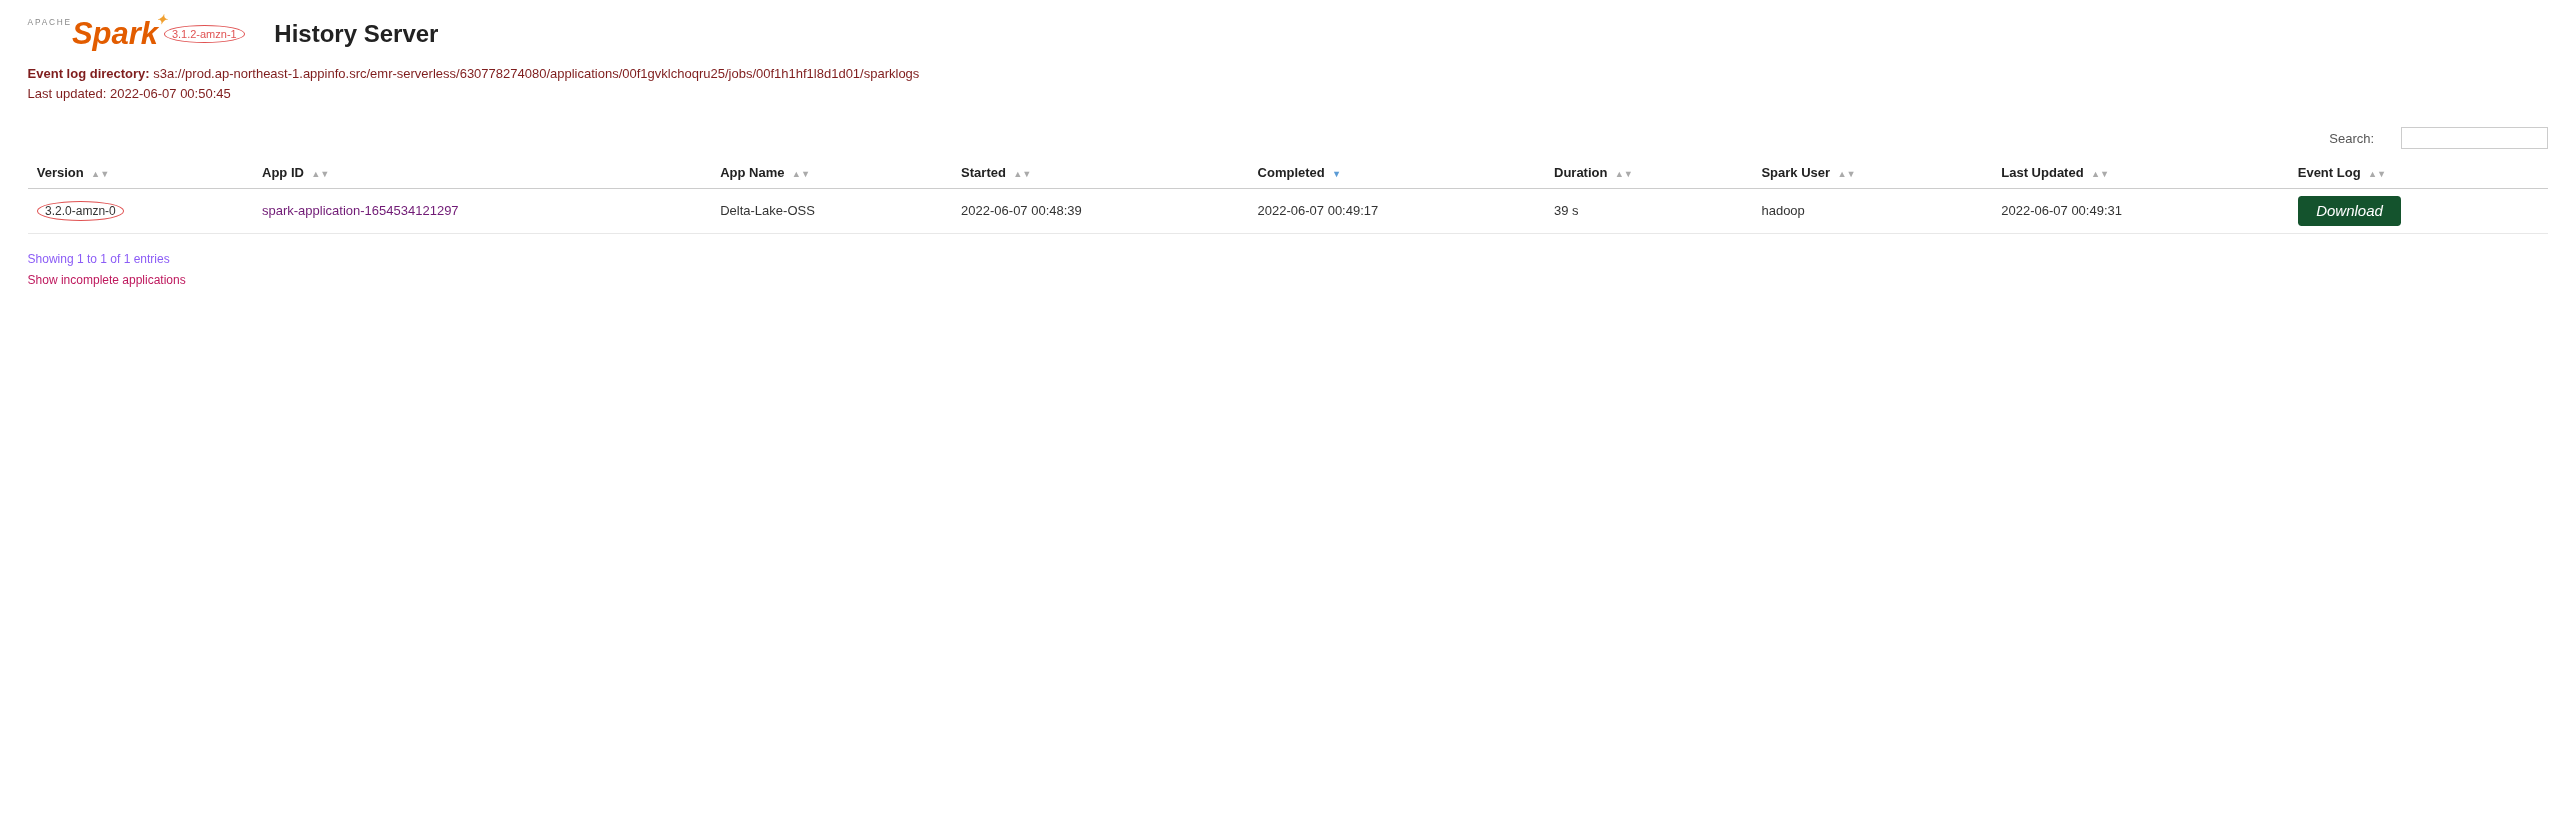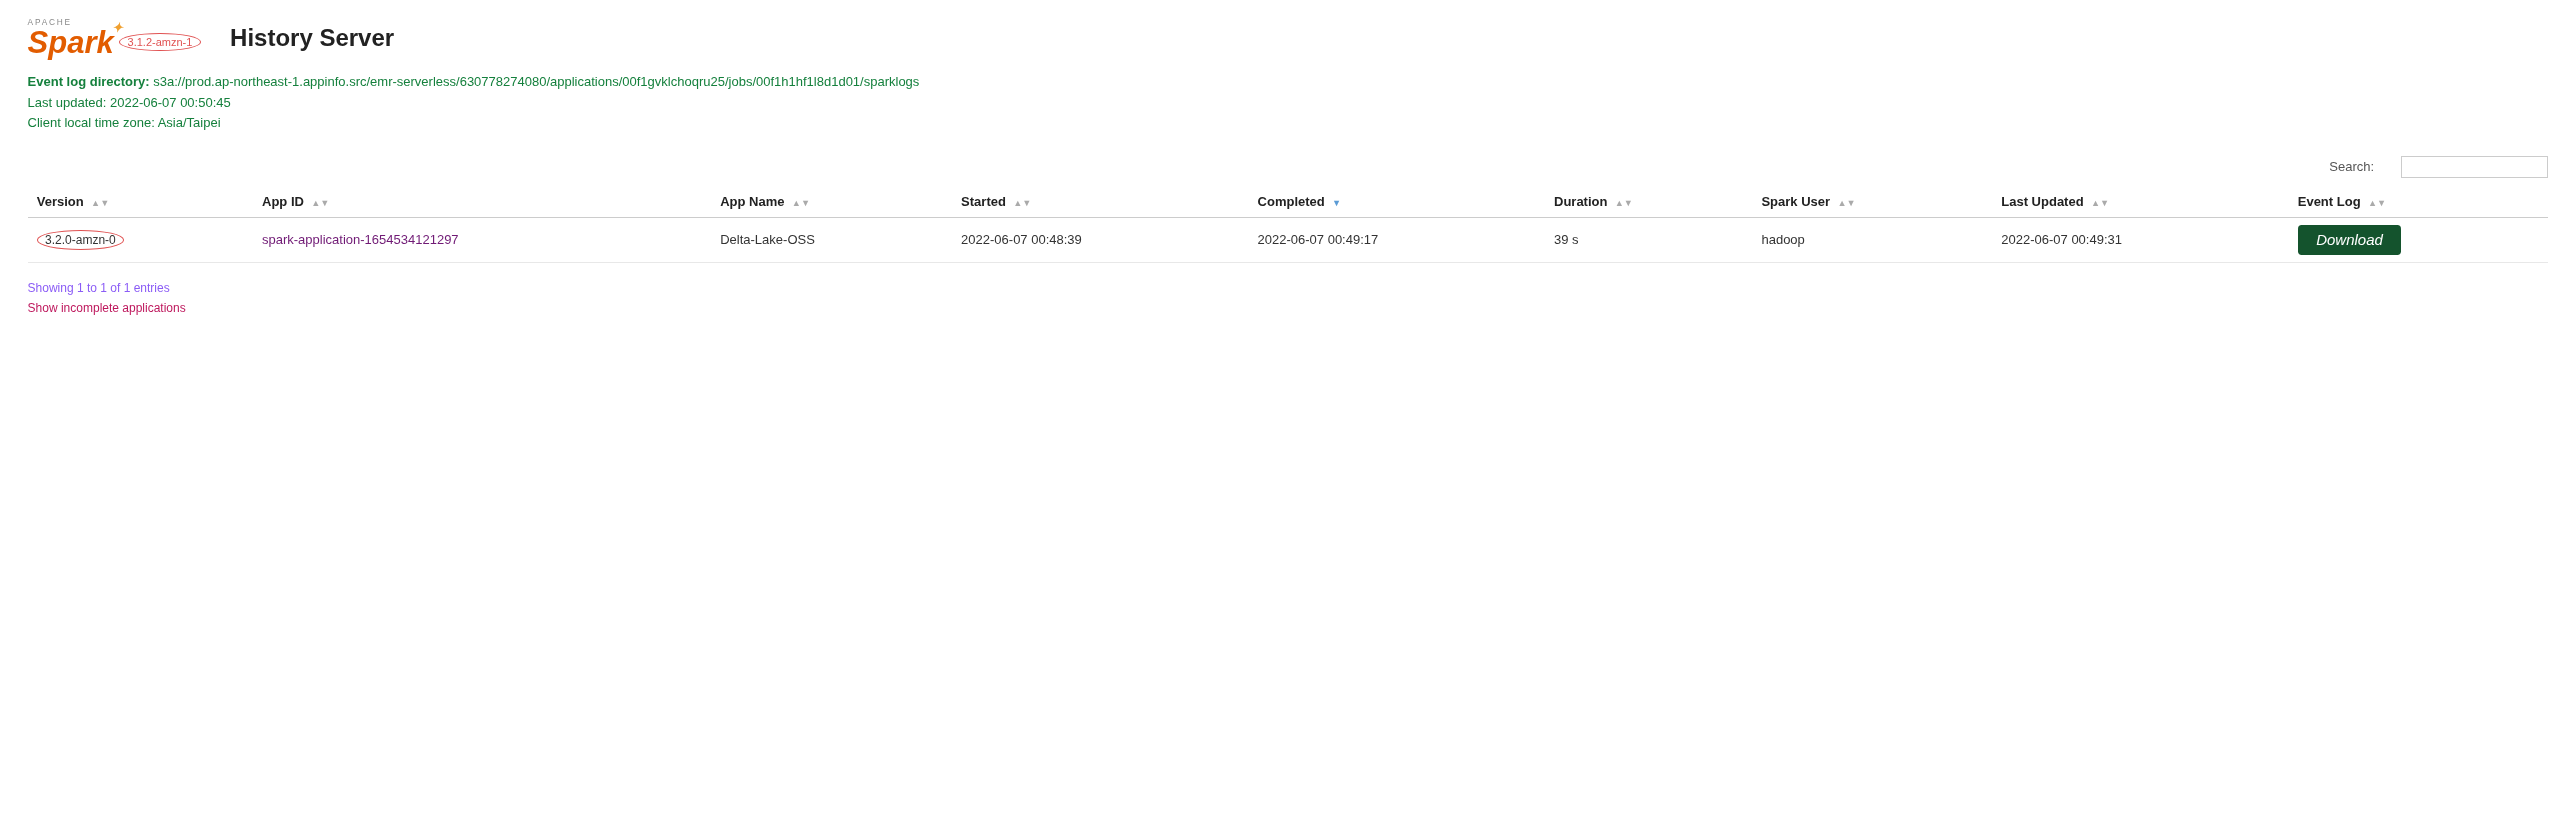--- a/index.html
+++ b/index.html
@@ -35,21 +35,21 @@
       font-weight: bold;
       color: #222;
       margin-left: 9.2px;
     }
     .info-section {
       margin-bottom: 9.2px;
     }
     .info-section p {
       margin-bottom: 5.5px;
       font-size: 13px;
-      color: #15803d;
+      color: #7f1d1d;
     }
     .info-section p strong {
       font-weight: bold;
     }
     .search-bar {
       display: flex;
       justify-content: flex-end;
       align-items: center;
       margin-bottom: 9.2px;
       margin-top: 26px;
@@ -130,21 +130,20 @@
       margin-bottom: 5.5px;
     }
     .show-incomplete-link {
       color: #be185d;
       text-decoration: none;
       font-size: 12px;
       cursor: pointer;
     }
     .spark-logo-wrapper {
       display: flex;
-      flex-direction: column;
       align-items: flex-start;
       margin-right: 3.7px;
       position: relative;
     }
     .apache-text {
       font-size: 8.3px;
       color: #888;
       letter-spacing: 1.8px;
       text-transform: uppercase;
       margin-bottom: 0px;
@@ -192,24 +191,20 @@
 </div>
 
 <div class="info-section">
   <p>
     <strong>Event log directory:</strong>
     <span>s3a://prod.ap-northeast-1.appinfo.src/emr-serverless/630778274080/applications/00f1gvklchoqru25/jobs/00f1h1hf1l8d1d01/sparklogs</span>
   </p>
   <p>
     <span>Last updated:</span>
     <span>2022-06-07 00:50:45</span>
-  </p>
-  <p>
-    <span>Client local time zone:</span>
-    <span>Asia/Taipei</span>
   </p>
 </div>
 
 <div class="search-bar">
   <label>Search:</label>
   <input type="text" style="">
 </div>
 
 <table>
   <thead>

